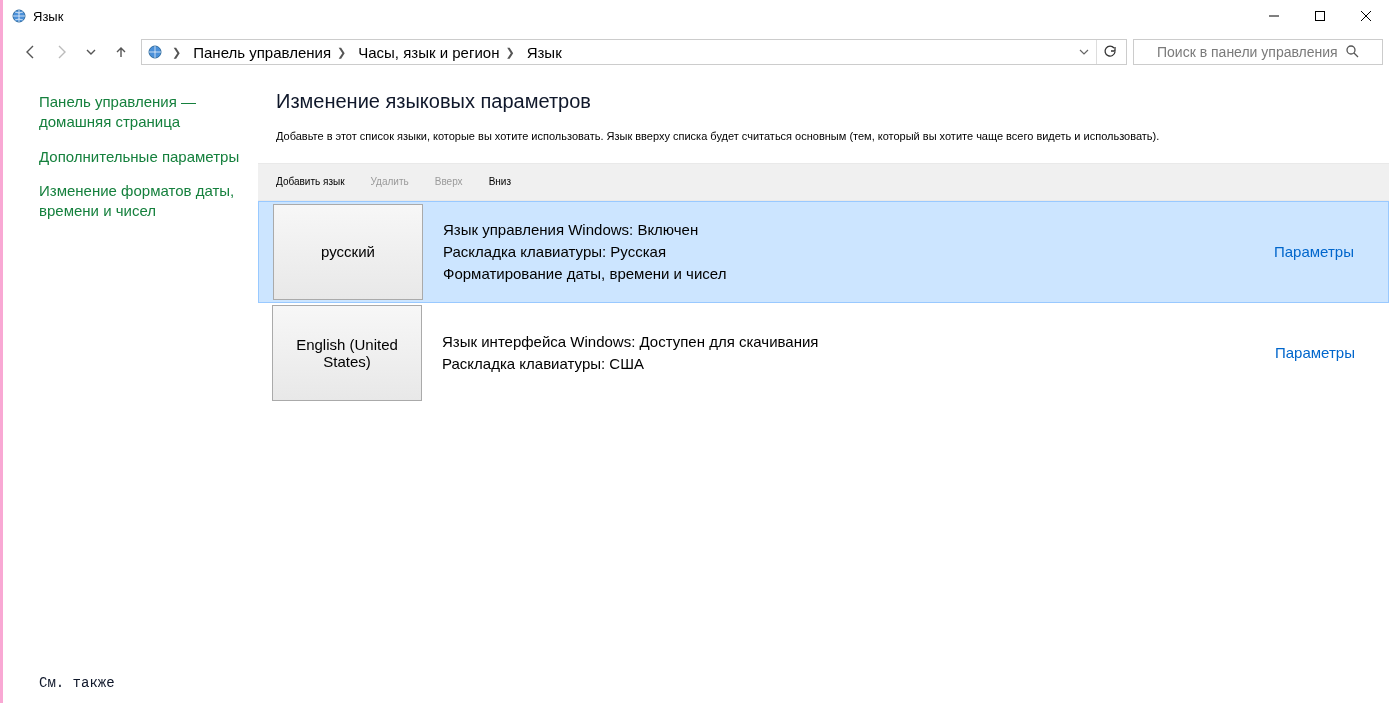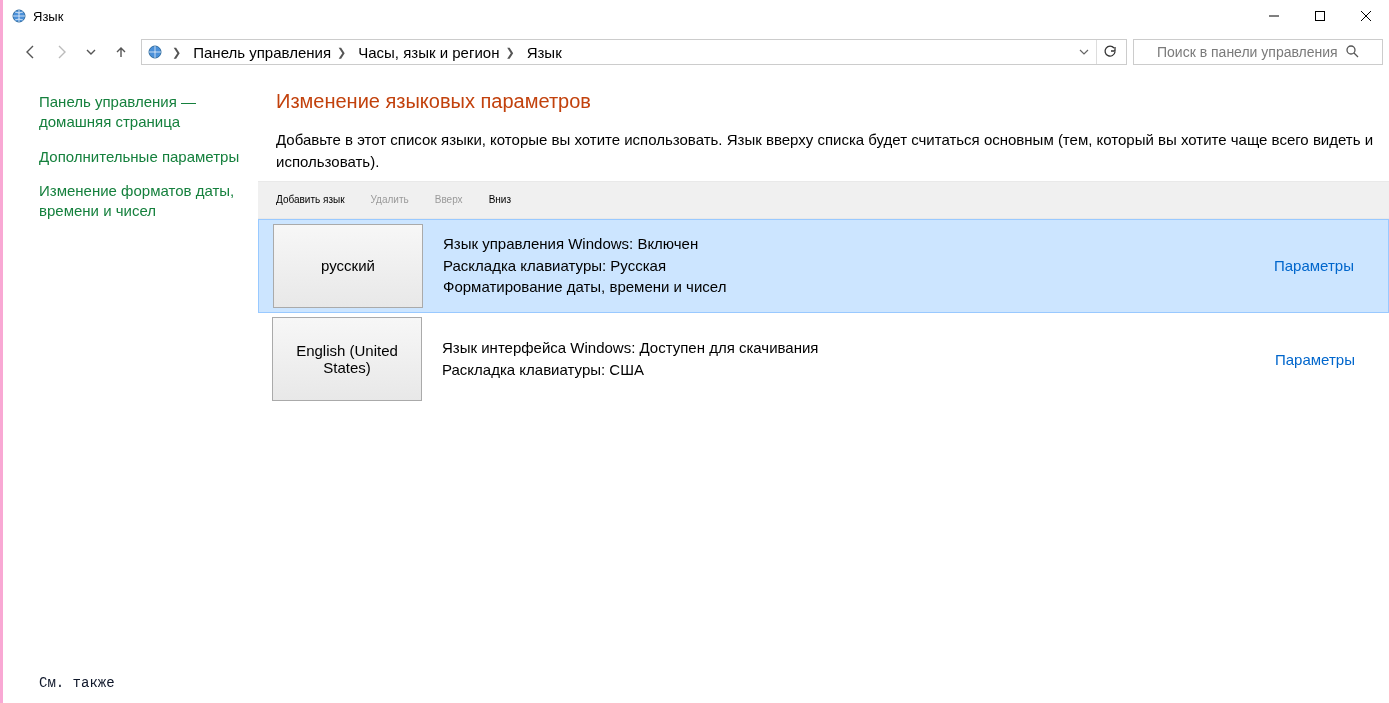--- a/index.html
+++ b/index.html
@@ -151,30 +151,30 @@
     padding-top: 18px;
     display:flex;
     flex-direction:column;
     min-width:0;
   }
   .main-inner {
     padding-left: 18px;
     padding-right: 4px;
   }
   h1.page-title {
-    color:#c2410c;
+    color:#0f172a;
     font-weight:400;
     font-size:20px;
     margin-bottom:16px;
   }
   .desc {
-    font-size:15px;
+    font-size:11px;
     color:#000;
     line-height:1.45;
-    margin-bottom:8px;
+    margin-bottom:18px;
   }
   .toolbar {
     background:#f0f0f0;
     border-top:1px solid #e9e9e9;
     border-bottom:1px solid #e9e9e9;
     height:38px;
     display:flex;
     align-items:center;
     padding-left:18px;
     gap:26px;
@@ -189,21 +189,21 @@
     border-bottom:1px solid transparent;
     min-height:94px;
     padding: 2px 4px 2px 14px;
   }
   .lang-row.selected {
     background:#cce5ff;
     border:1px solid #99c9ff;
   }
   .lang-tile {
     width:150px;
-    height:84px;
+    height:96px;
     border:1px solid #aaa;
     background: linear-gradient(#f7f7f7,#e8e8e8);
     display:flex;
     align-items:center;
     justify-content:center;
     text-align:center;
     font-size:15px;
     padding:4px;
     margin-right:20px;
     flex-shrink:0;

